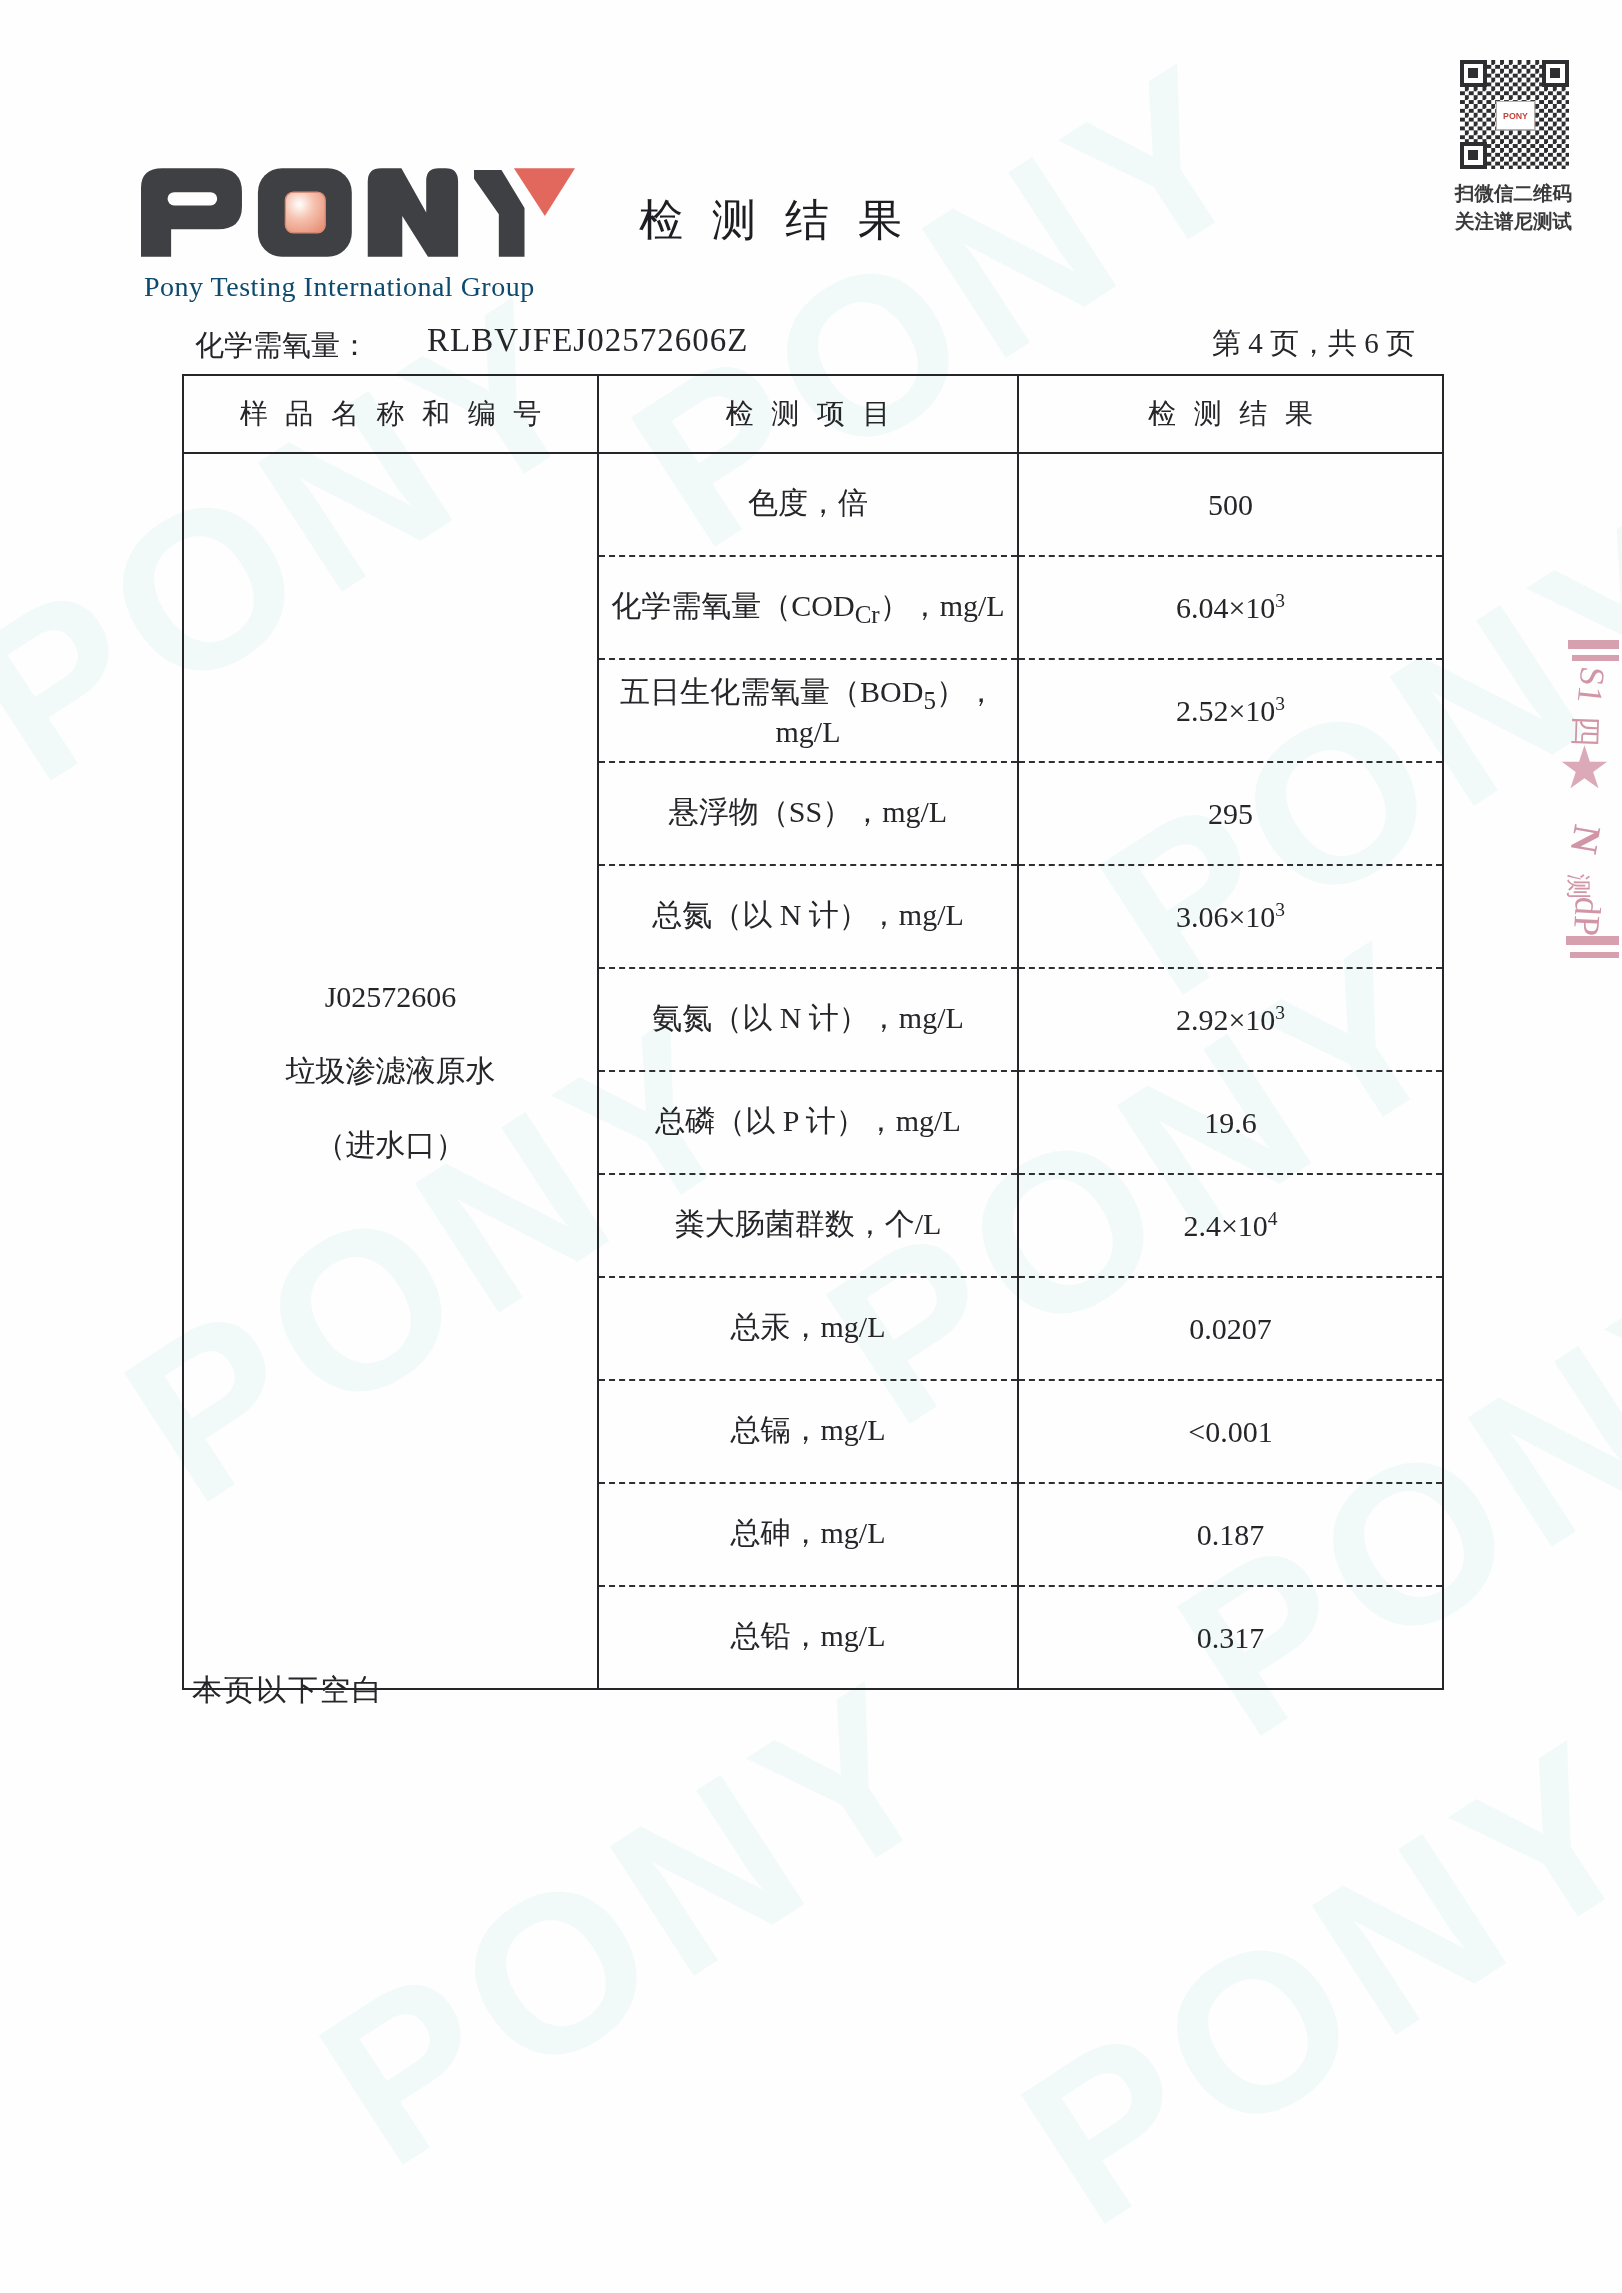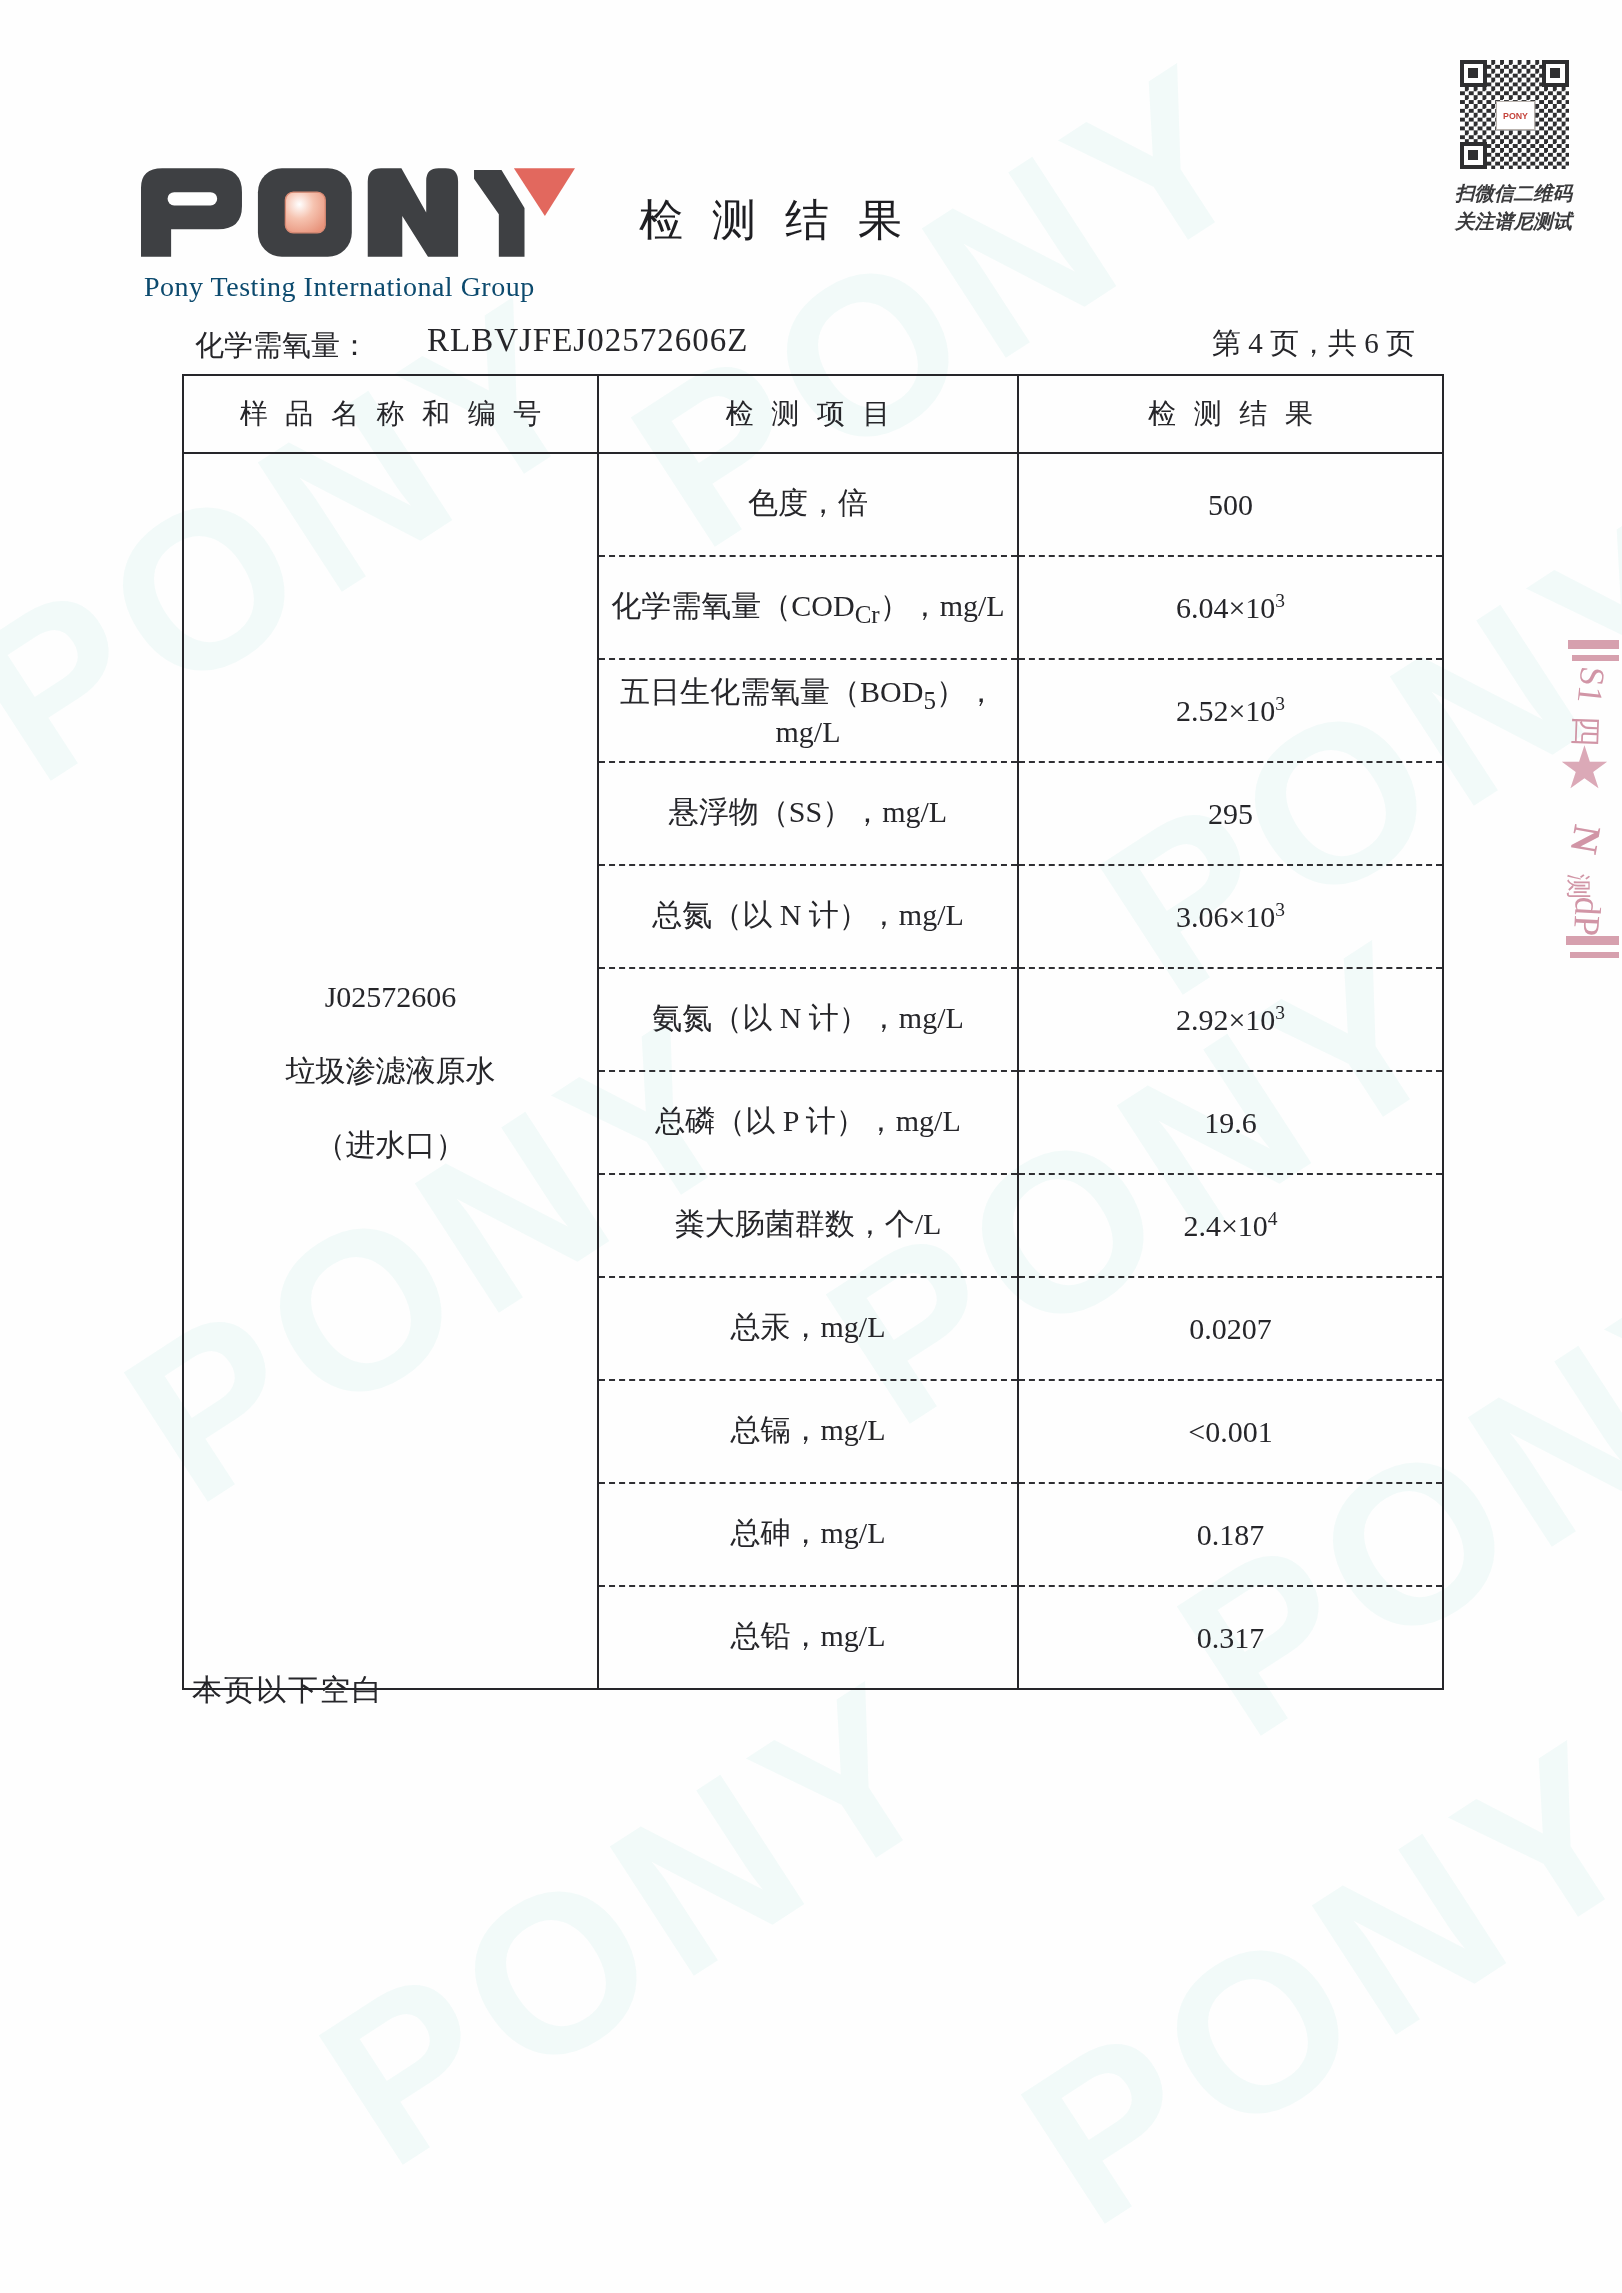--- a/index.html
+++ b/index.html
@@ -41,21 +41,21 @@
   .finder i{position:absolute;left:3.9px;top:3.9px;width:9.8px;height:9.8px;background:#2e2e30;}
   .finder.tl{left:0;top:0}.finder.tr{right:0;top:0}.finder.bl{left:0;bottom:0}
   .qr-center{
     position:absolute;left:36px;top:41px;width:37px;height:27px;background:#fff;
     border:1px solid #b9b3ae;display:flex;align-items:center;justify-content:center;
     font-family:"Liberation Sans",sans-serif;font-weight:bold;font-size:8.8px;color:#c5443c;
   }
   .qr-caption{
     position:absolute;left:1455px;top:179px;z-index:2;width:137px;
     font-family:"Liberation Sans","DejaVu Sans",sans-serif;
-    font-size:19.5px;font-weight:700;color:#3a3a3c;line-height:28px;white-space:nowrap;font-style:italic;
+    font-size:19.5px;font-weight:700;color:#3a3a3c;line-height:28px;white-space:nowrap;
   }
   
   table.results{
     position:absolute;left:182px;top:374px;z-index:2;
     width:1261px;border-collapse:collapse;table-layout:fixed;
     border:2.9px solid #26262a;
   }
   table.results th{
     height:74px;font-weight:normal;font-size:28px;letter-spacing:17.6px;
     border-bottom:2.9px solid #26262a;border-right:2px solid #26262a;

